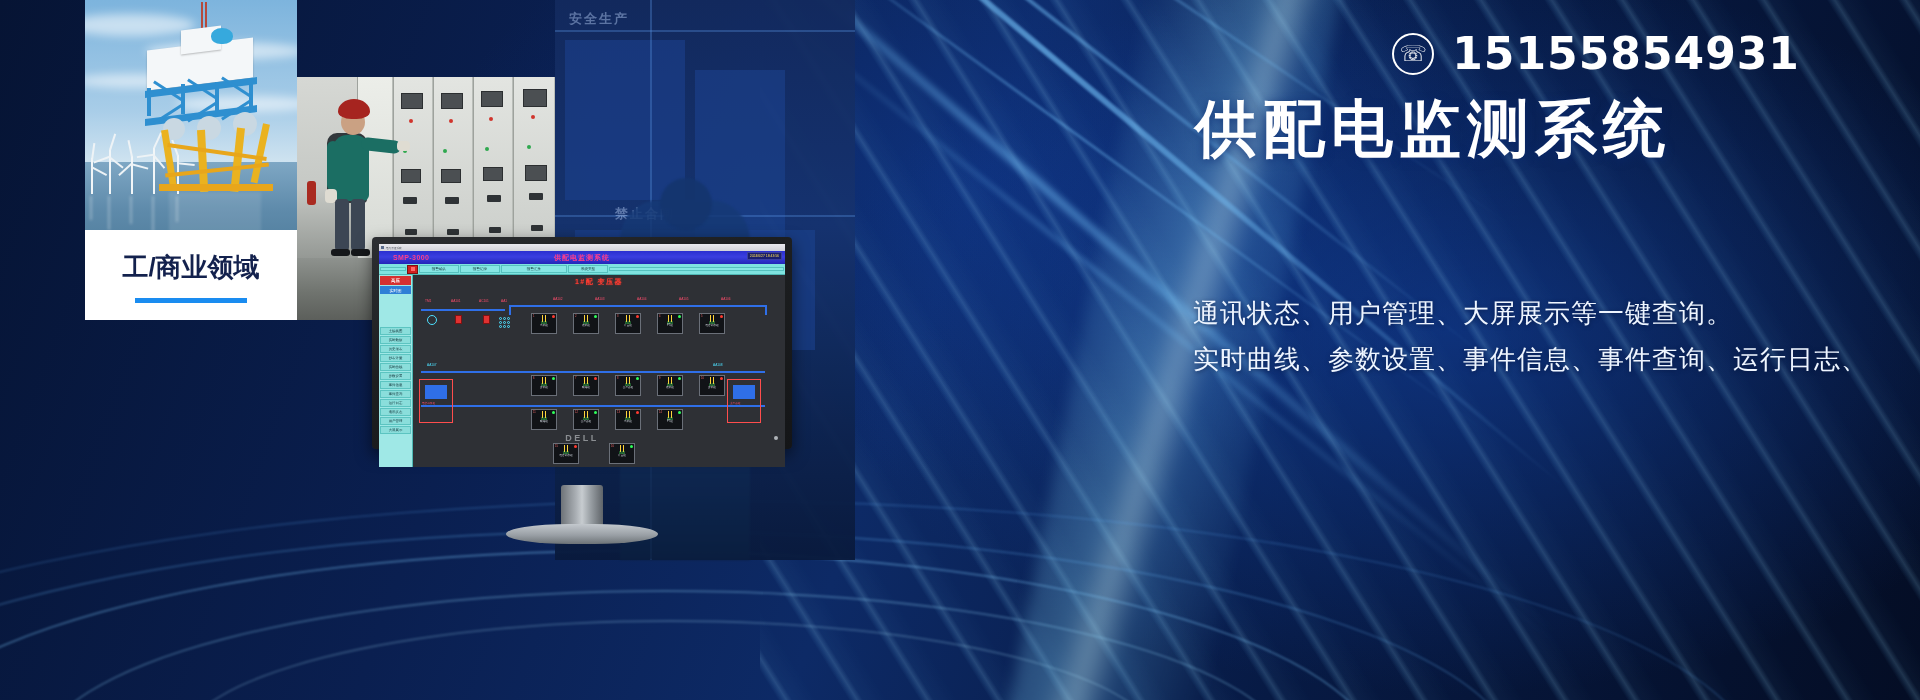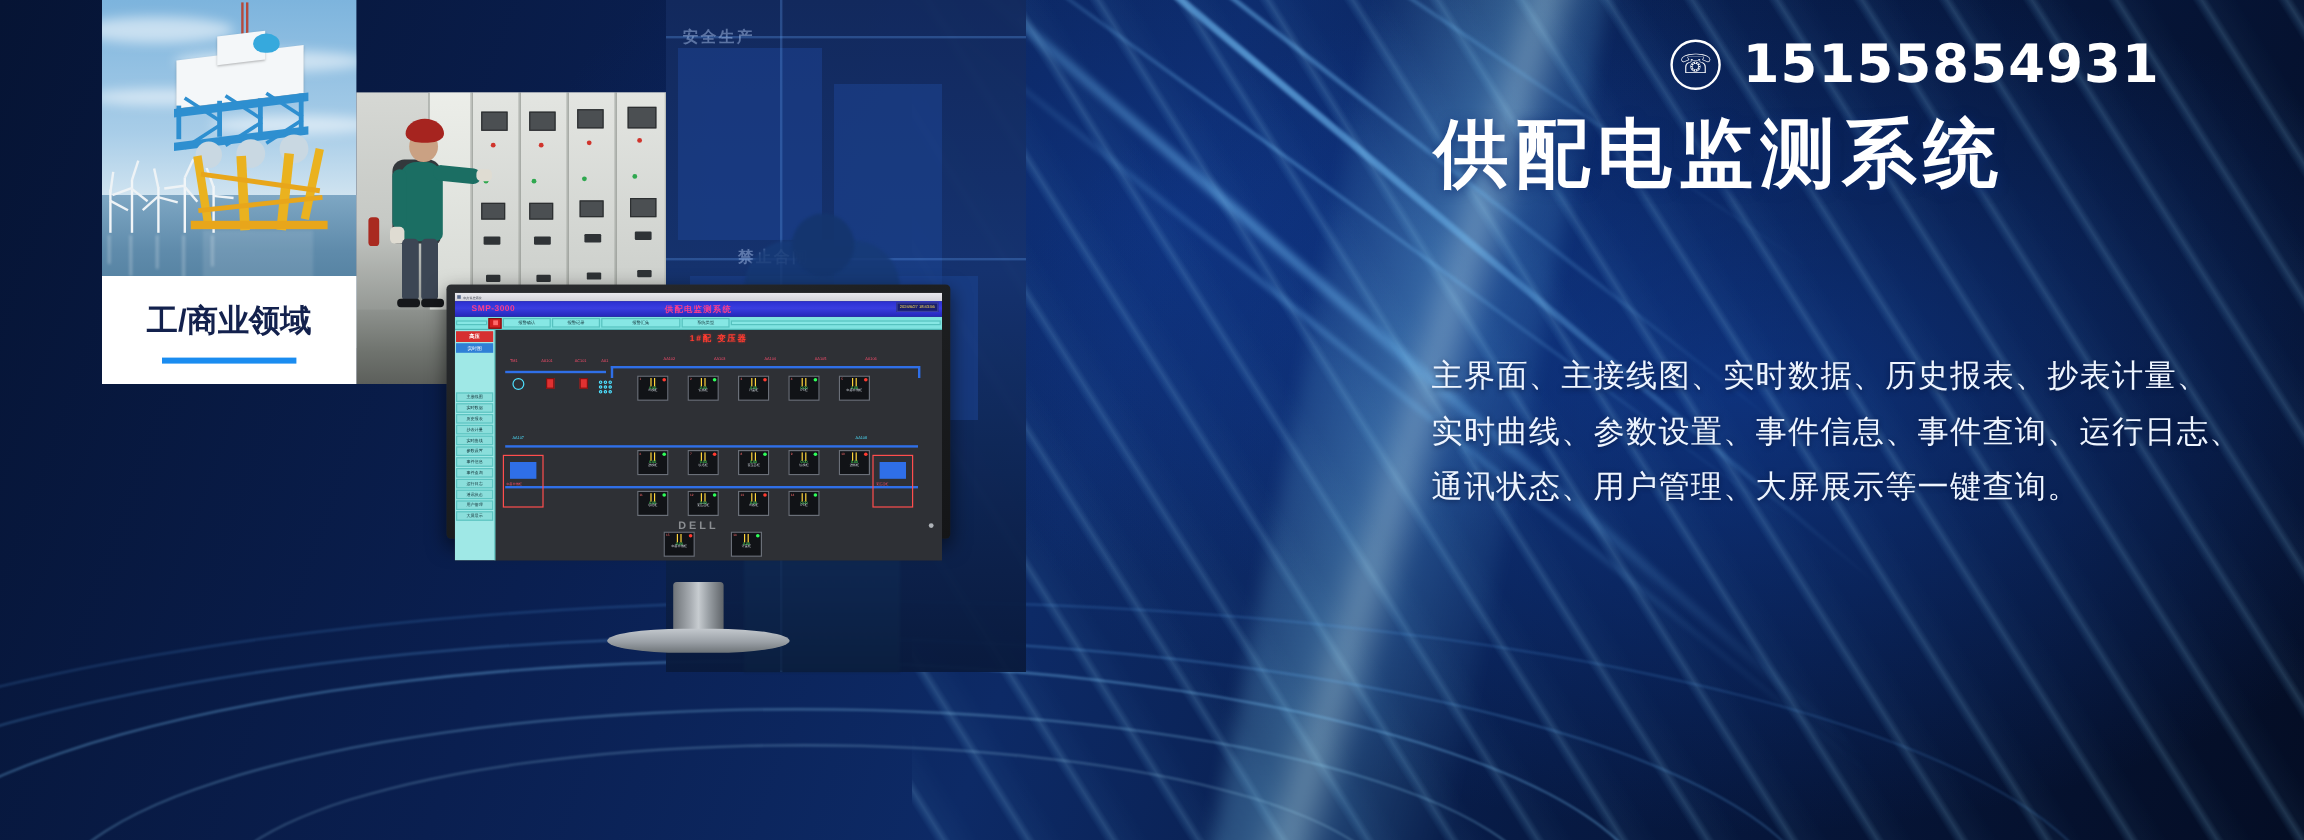--- a/index.html
+++ b/index.html
@@ -396,21 +396,21 @@
     <div class="wave w5"></div>
   </div>
 
   <div class="bg-industry">
     <div class="bi-box" style="left:10px;top:40px;width:120px;height:160px;"></div>
     <div class="bi-box" style="left:140px;top:70px;width:90px;height:200px;"></div>
     <div class="bi-box" style="left:20px;top:230px;width:240px;height:120px;"></div>
     <div class="bi-line" style="left:0;top:30px;width:300px;height:2px;"></div>
     <div class="bi-line" style="left:0;top:215px;width:300px;height:2px;"></div>
     <div class="bi-line" style="left:95px;top:0;width:2px;height:560px;"></div>
-    <div class="bi-sign" style="left:14px;top:10px;margin-top:12px;">安全生产</div>
+    <div class="bi-sign" style="left:14px;top:10px;">安全生产</div>
     <div class="bi-sign" style="left:60px;top:205px;">禁止合闸</div>
   </div>
   <div class="bg-person"></div>
   <div class="bg-person-head"></div>
 
   <div class="collage">
 
     <div class="photo photo-wind">
       <div class="cloud" style="left:-20px;top:14px;width:130px;height:22px;"></div>
       <div class="cloud" style="left:60px;top:42px;width:160px;height:18px;"></div>
@@ -810,19 +810,18 @@
   <div class="right-col">
 
     <div class="phone-row">
       <span class="phone-icon">☏</span>
       <span class="phone-num">15155854931</span>
     </div>
 
     <div class="main-title">供配电监测系统</div>
 
     <div class="feature-lines">
-      <div>主界面、主接线图、实时数据、历史报表、抄表计量、</div>
+      <div>通讯状态、用户管理、大屏展示等一键查询。</div>
       <div>实时曲线、参数设置、事件信息、事件查询、运行日志、</div>
-      <div>通讯状态、用户管理、大屏展示等一键查询。</div>
     </div>
   </div>
 
 </div>
 
 </body></html>

